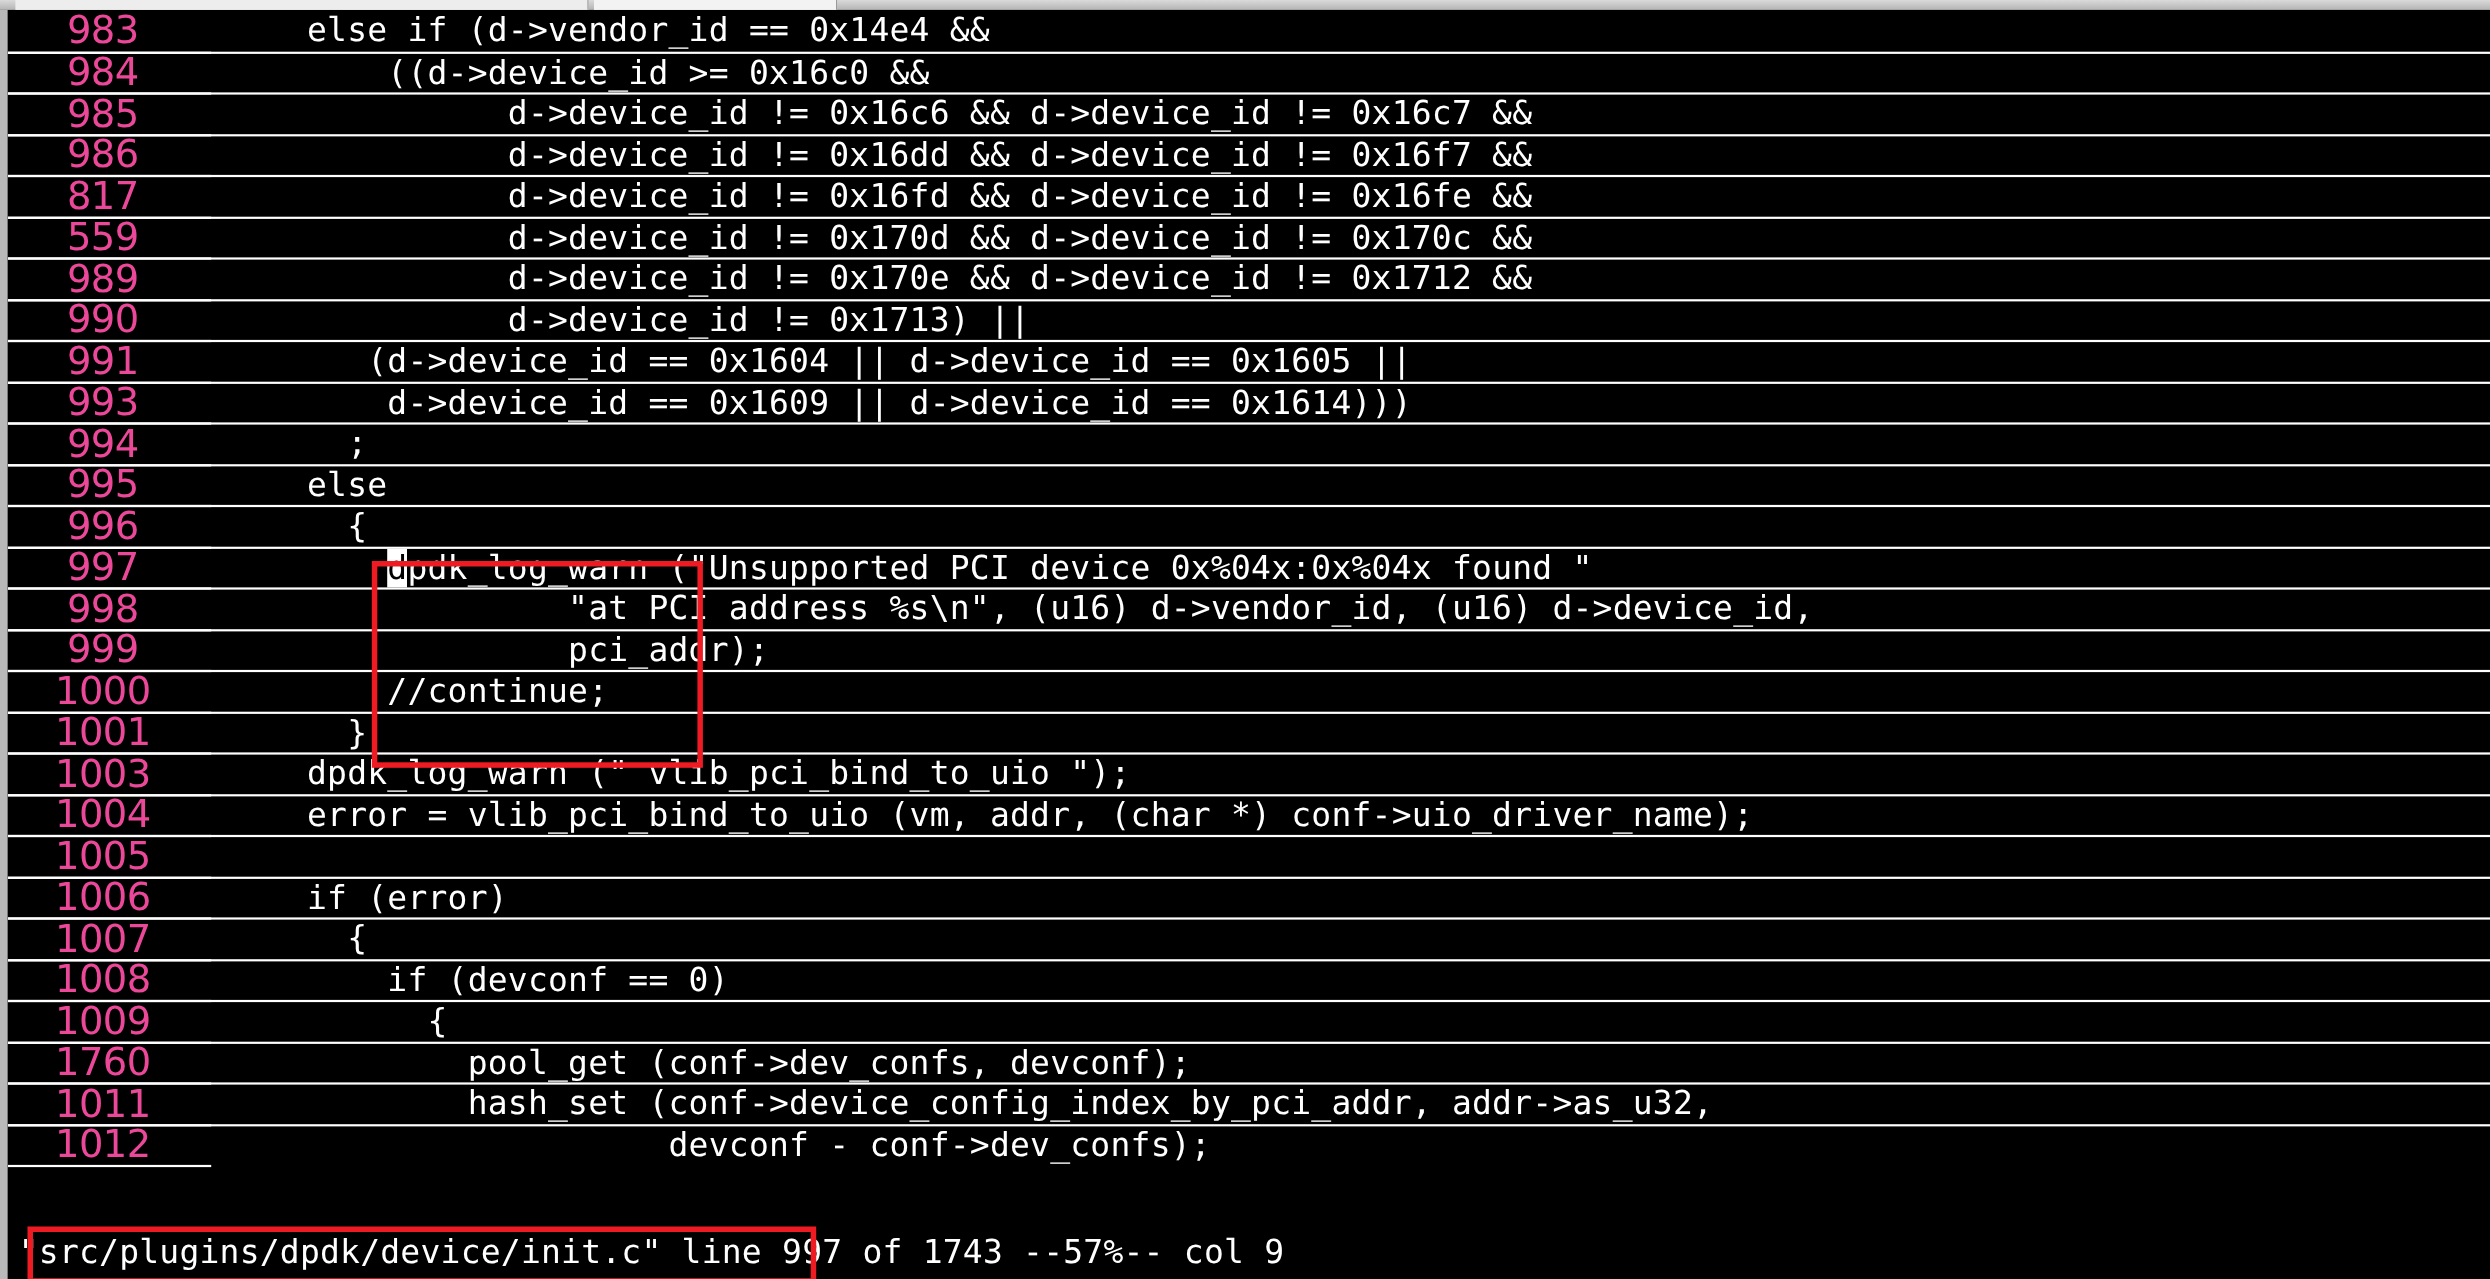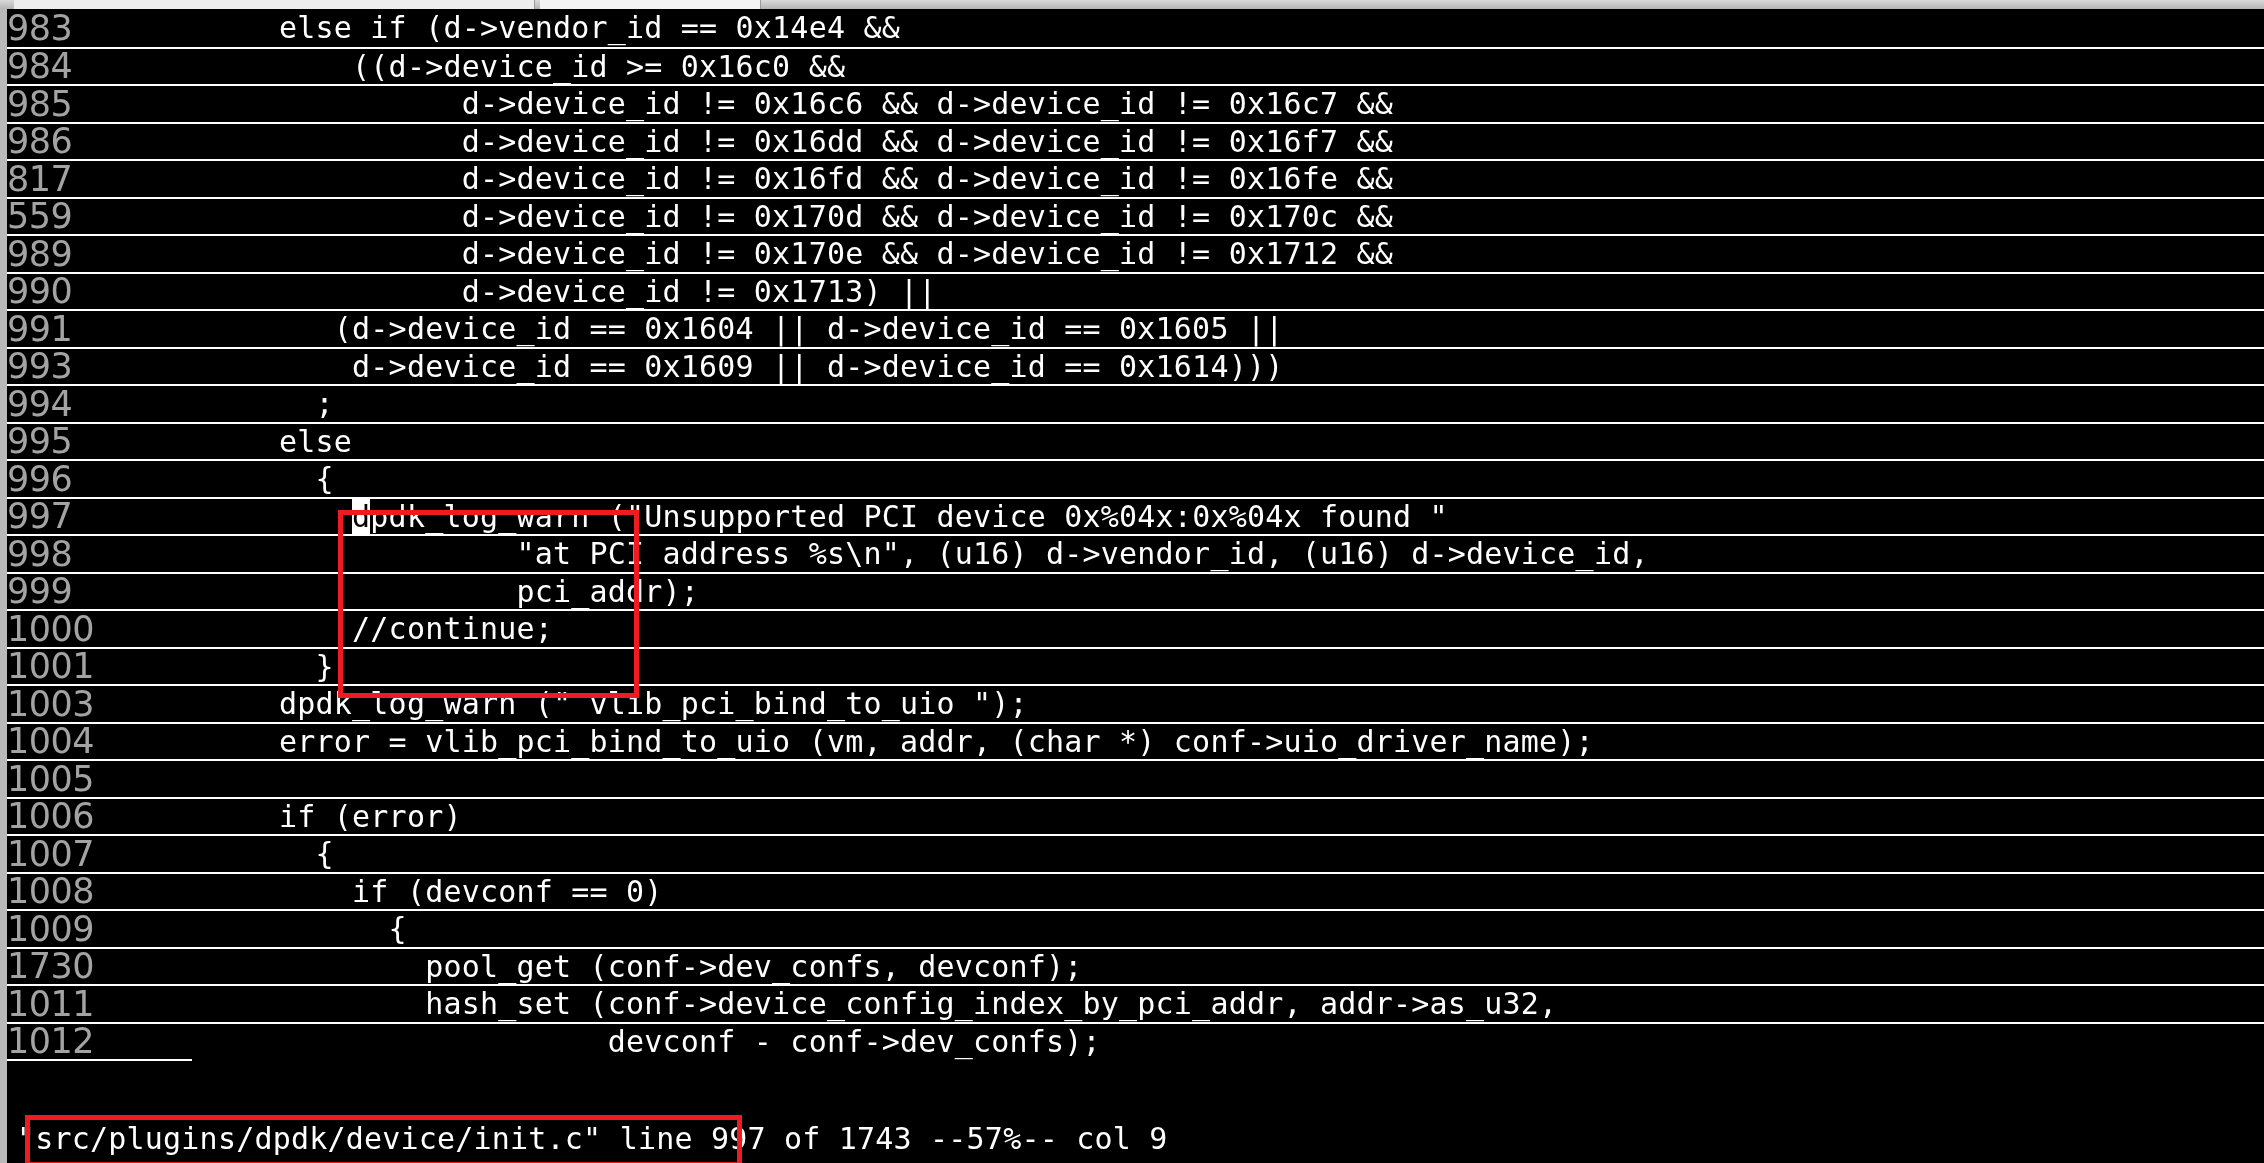--- a/index.html
+++ b/index.html
@@ -67,24 +67,24 @@
     align-items: center;
     height: 37.5px;
     box-sizing: border-box;
   }
   .code-row + .code-row { border-top: 2px solid #ffffff; }
 
   
   .lineno {
     flex: 0 0 185px;
     width: 185px;
-    text-align: left;
+    text-align: center;
     padding-right: 12px;
     box-sizing: border-box;
-    color: #a3a3a3;
+    color: #ec4899;
     font-family: "DejaVu Sans", "Liberation Sans", sans-serif;
     font-size: 35px;
     line-height: 36px;
     letter-spacing: -0.5px;
     user-select: none;
   }
   
   .code-row::after {
     content: "";
     position: absolute;
@@ -260,21 +260,21 @@
       </div>
       <div class="code-row">
         <div class="lineno">1008</div>
         <div class="code-text">        if (devconf == 0)</div>
       </div>
       <div class="code-row">
         <div class="lineno">1009</div>
         <div class="code-text">          {</div>
       </div>
       <div class="code-row">
-        <div class="lineno">1730</div>
+        <div class="lineno">1760</div>
         <div class="code-text">            pool_get (conf-&gt;dev_confs, devconf);</div>
       </div>
       <div class="code-row">
         <div class="lineno">1011</div>
         <div class="code-text">            hash_set (conf-&gt;device_config_index_by_pci_addr, addr-&gt;as_u32,</div>
       </div>
       <div class="code-row">
         <div class="lineno">1012</div>
         <div class="code-text">                      devconf - conf-&gt;dev_confs);</div>
       </div>

